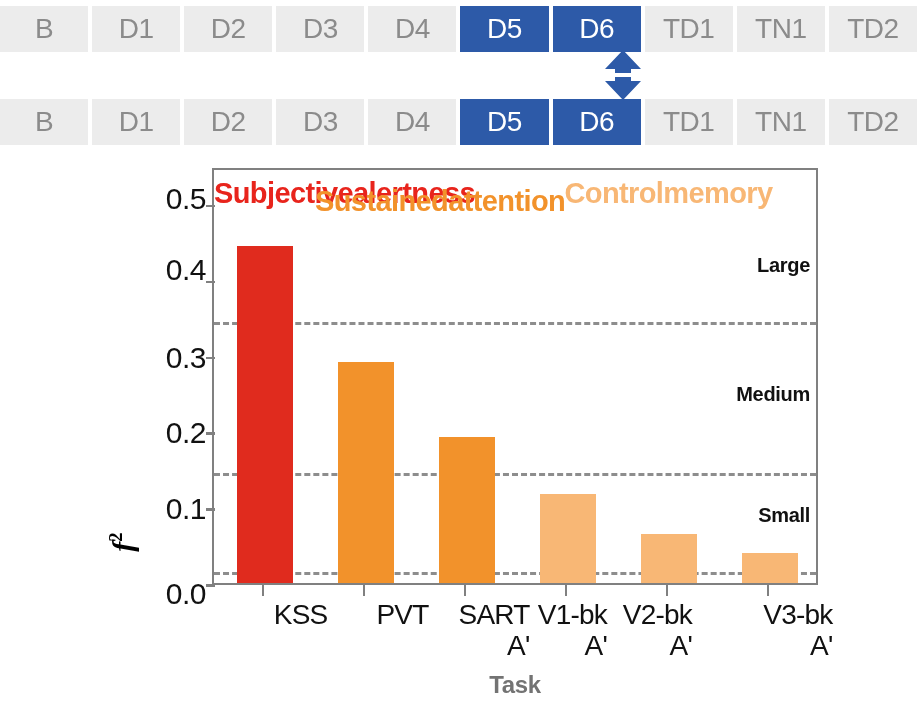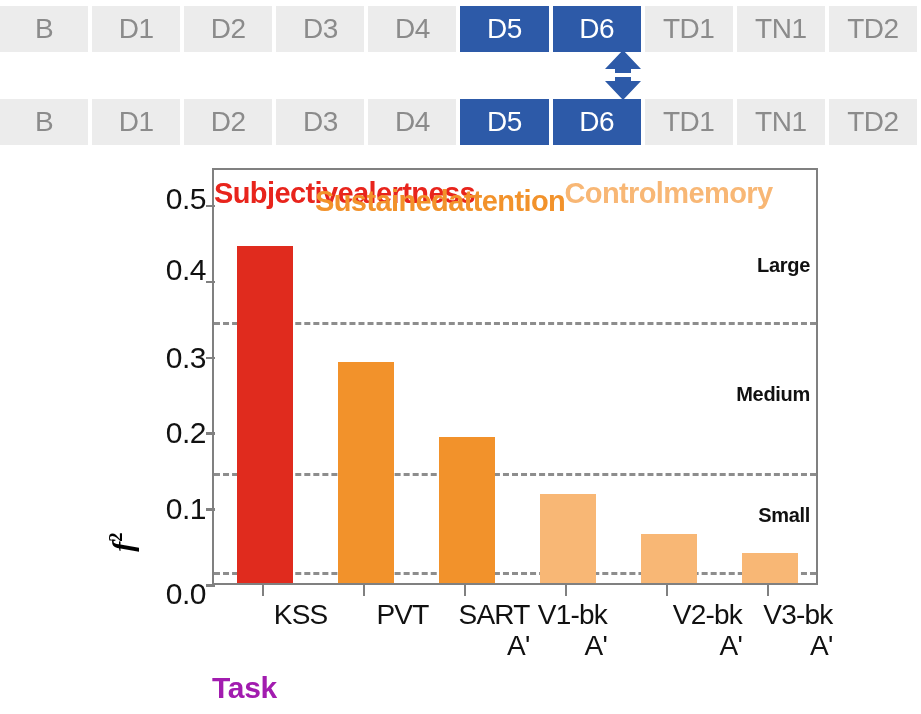--- a/index.html
+++ b/index.html
@@ -194,24 +194,24 @@
     transform: translateX(-50%);
     width: 130px;
   }
   .xtick-label .l2 { display: block; }
 
   #xaxis-title {
     position: absolute;
     left: 212px;
     width: 606px;
     top: 519px;
-    text-align: left;
-    font-size: 30px;
-    font-weight: bold;
-    color: #a21caf;
+    text-align: center;
+    font-size: 24px;
+    font-weight: bold;
+    color: #737373;
     letter-spacing: -0.3px;
   }
 </style>
 </head>
 <body>
 
 <div id="timeline">
 
   <div class="tl-row tl-row-sleep">
     <div class="tl-cells">
@@ -295,21 +295,21 @@
   <div id="xticks">
       <div class="xtick-mark" style="left: 261.5px;"></div>
       <div class="xtick-label" style="left: 262.5px;"><span>KSS</span></div>
       <div class="xtick-mark" style="left: 362.5px;"></div>
       <div class="xtick-label" style="left: 363.5px;"><span>PVT</span></div>
       <div class="xtick-mark" style="left: 463.5px;"></div>
       <div class="xtick-label" style="left: 464.5px;"><span>SART</span><span class="l2">A'</span></div>
       <div class="xtick-mark" style="left: 564.5px;"></div>
       <div class="xtick-label" style="left: 542px;"><span>V1-bk</span><span class="l2">A'</span></div>
       <div class="xtick-mark" style="left: 665.5px;"></div>
-      <div class="xtick-label" style="left: 677px;"><span>V2-bk</span><span class="l2">A'</span></div>
+      <div class="xtick-label" style="left: 627px;"><span>V2-bk</span><span class="l2">A'</span></div>
       <div class="xtick-mark" style="left: 766.5px;"></div>
       <div class="xtick-label" style="left: 767.5px;"><span>V3-bk</span><span class="l2">A'</span></div>
     </div>
 
   <div id="xaxis-title">Task</div>
 <div class="ytick-mark" style="top: 432px;"></div>
     <div class="ytick-mark" style="top: 356.182px;"></div>
     <div class="ytick-mark" style="top: 280.364px;"></div>
     <div class="ytick-mark" style="top: 204.545px;"></div>
     <div class="ytick-mark" style="top: 128.727px;"></div>

